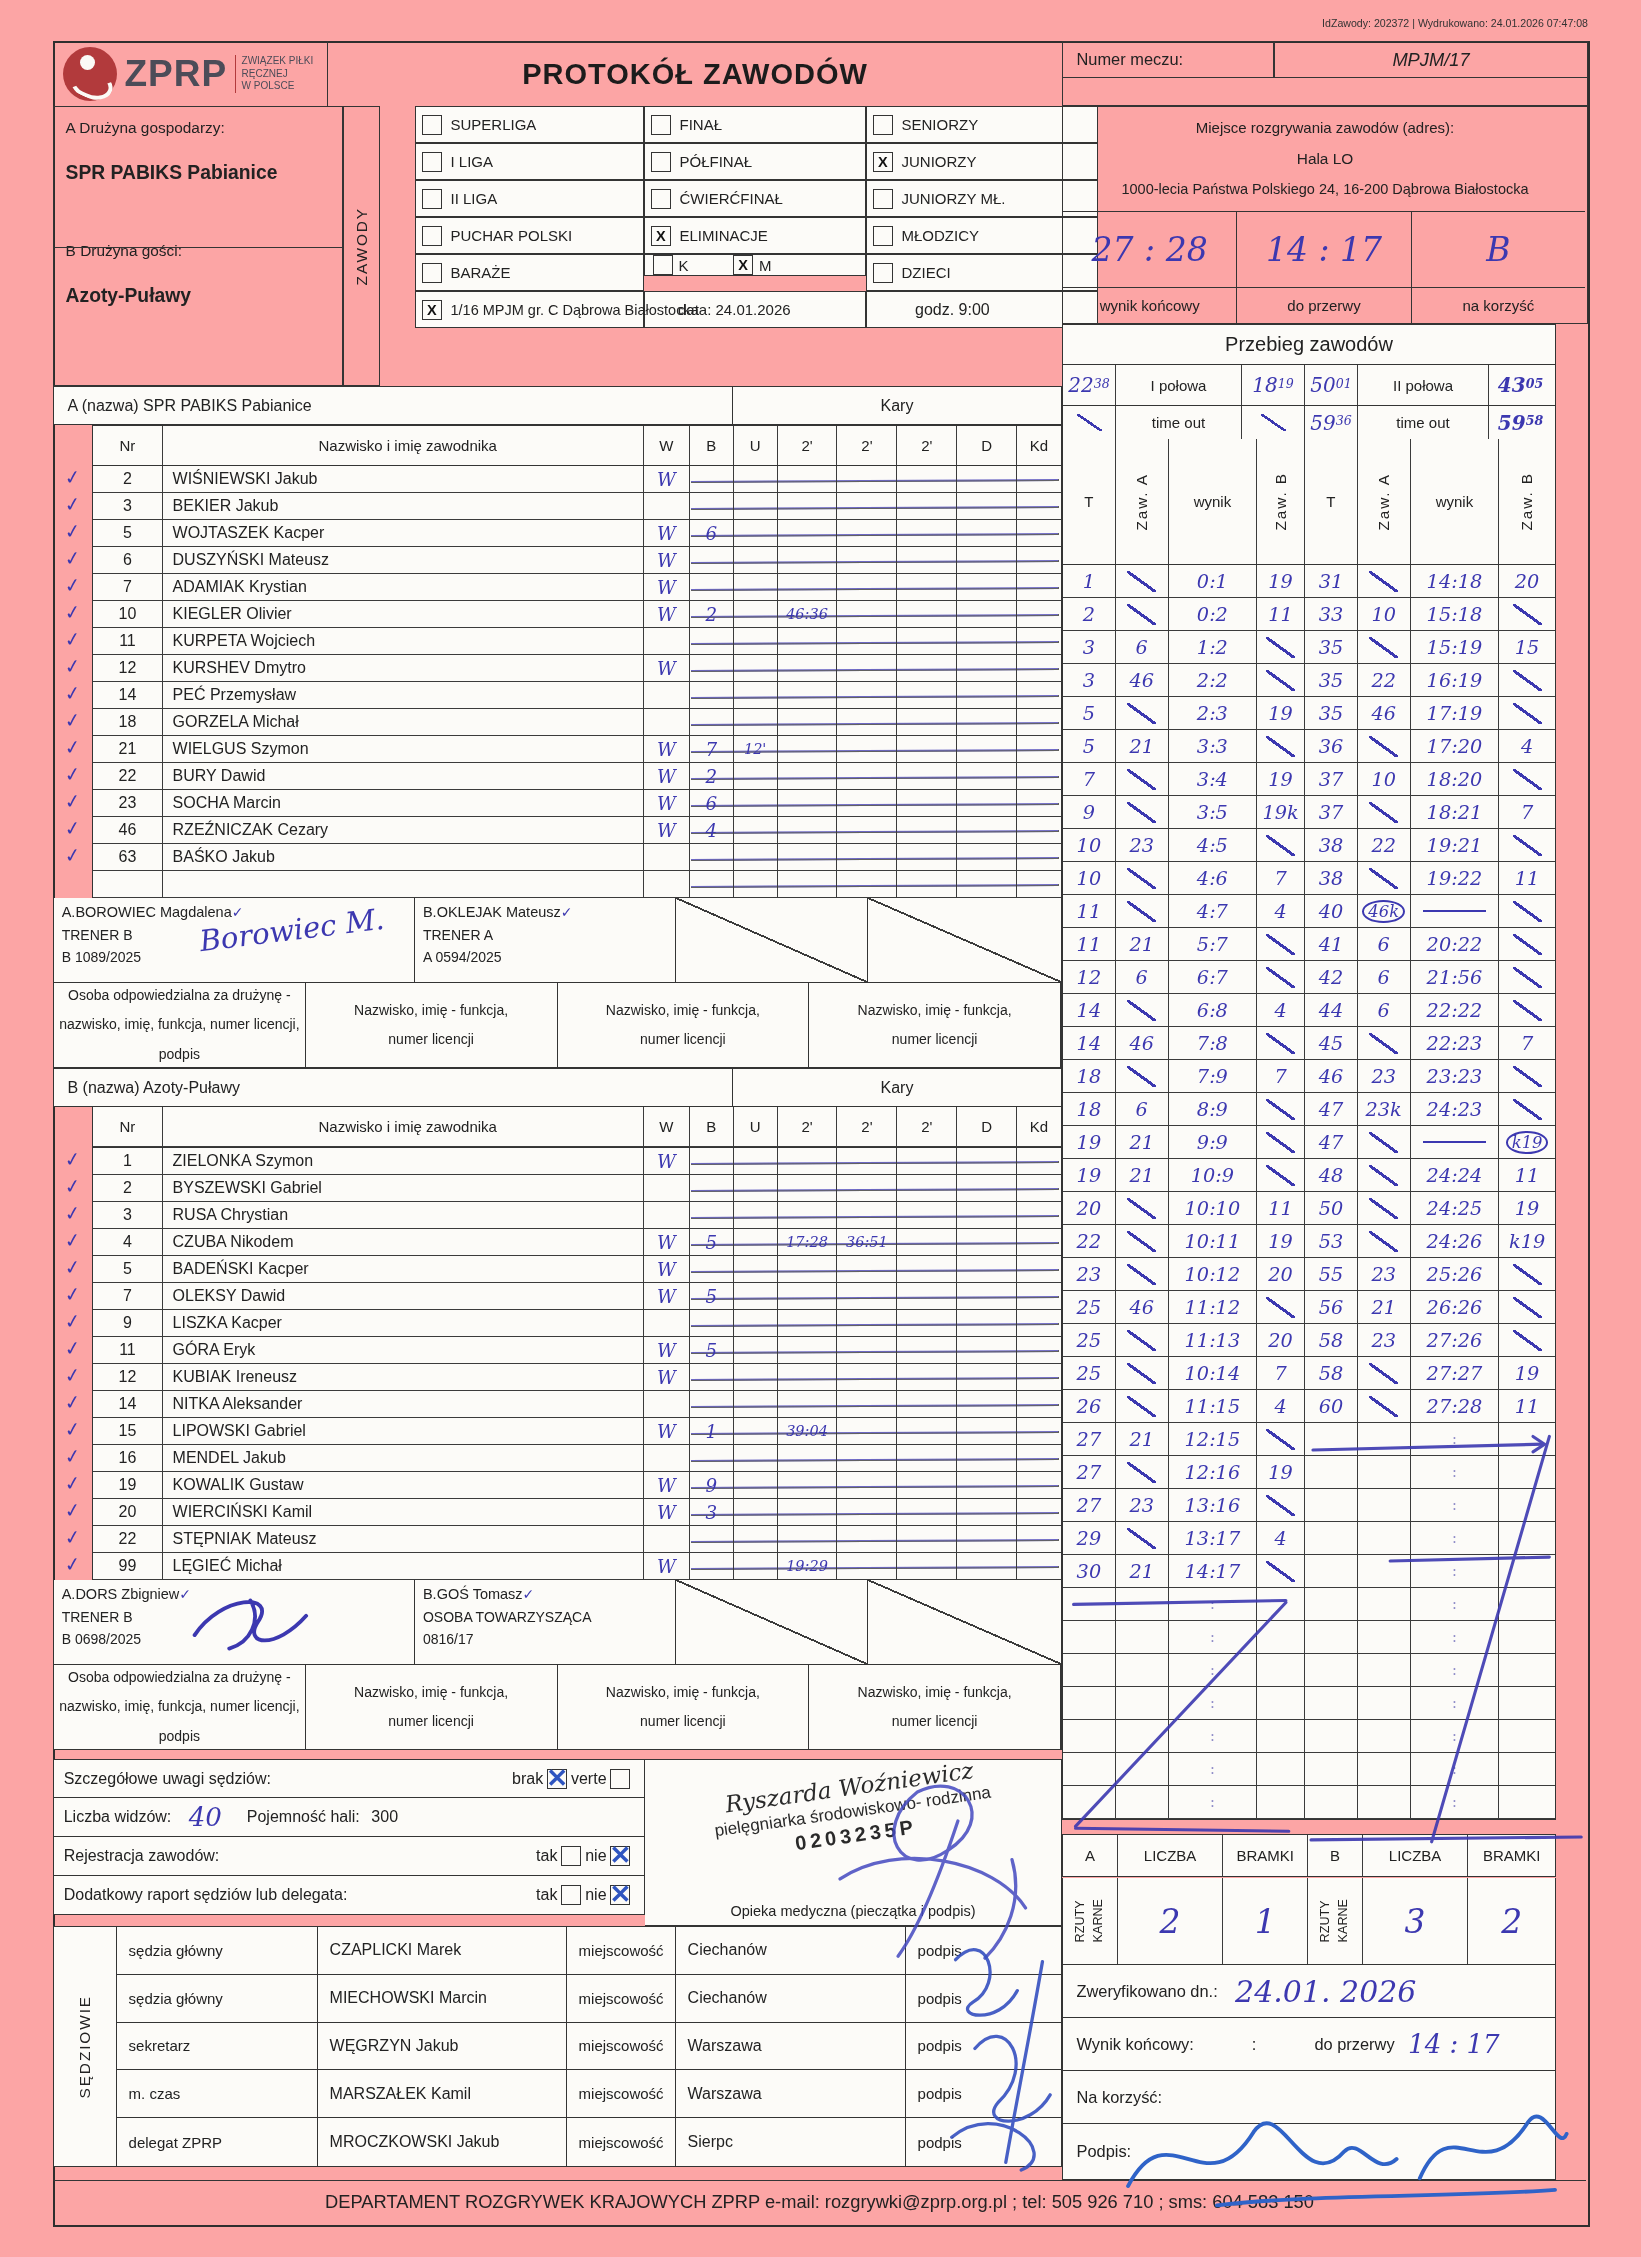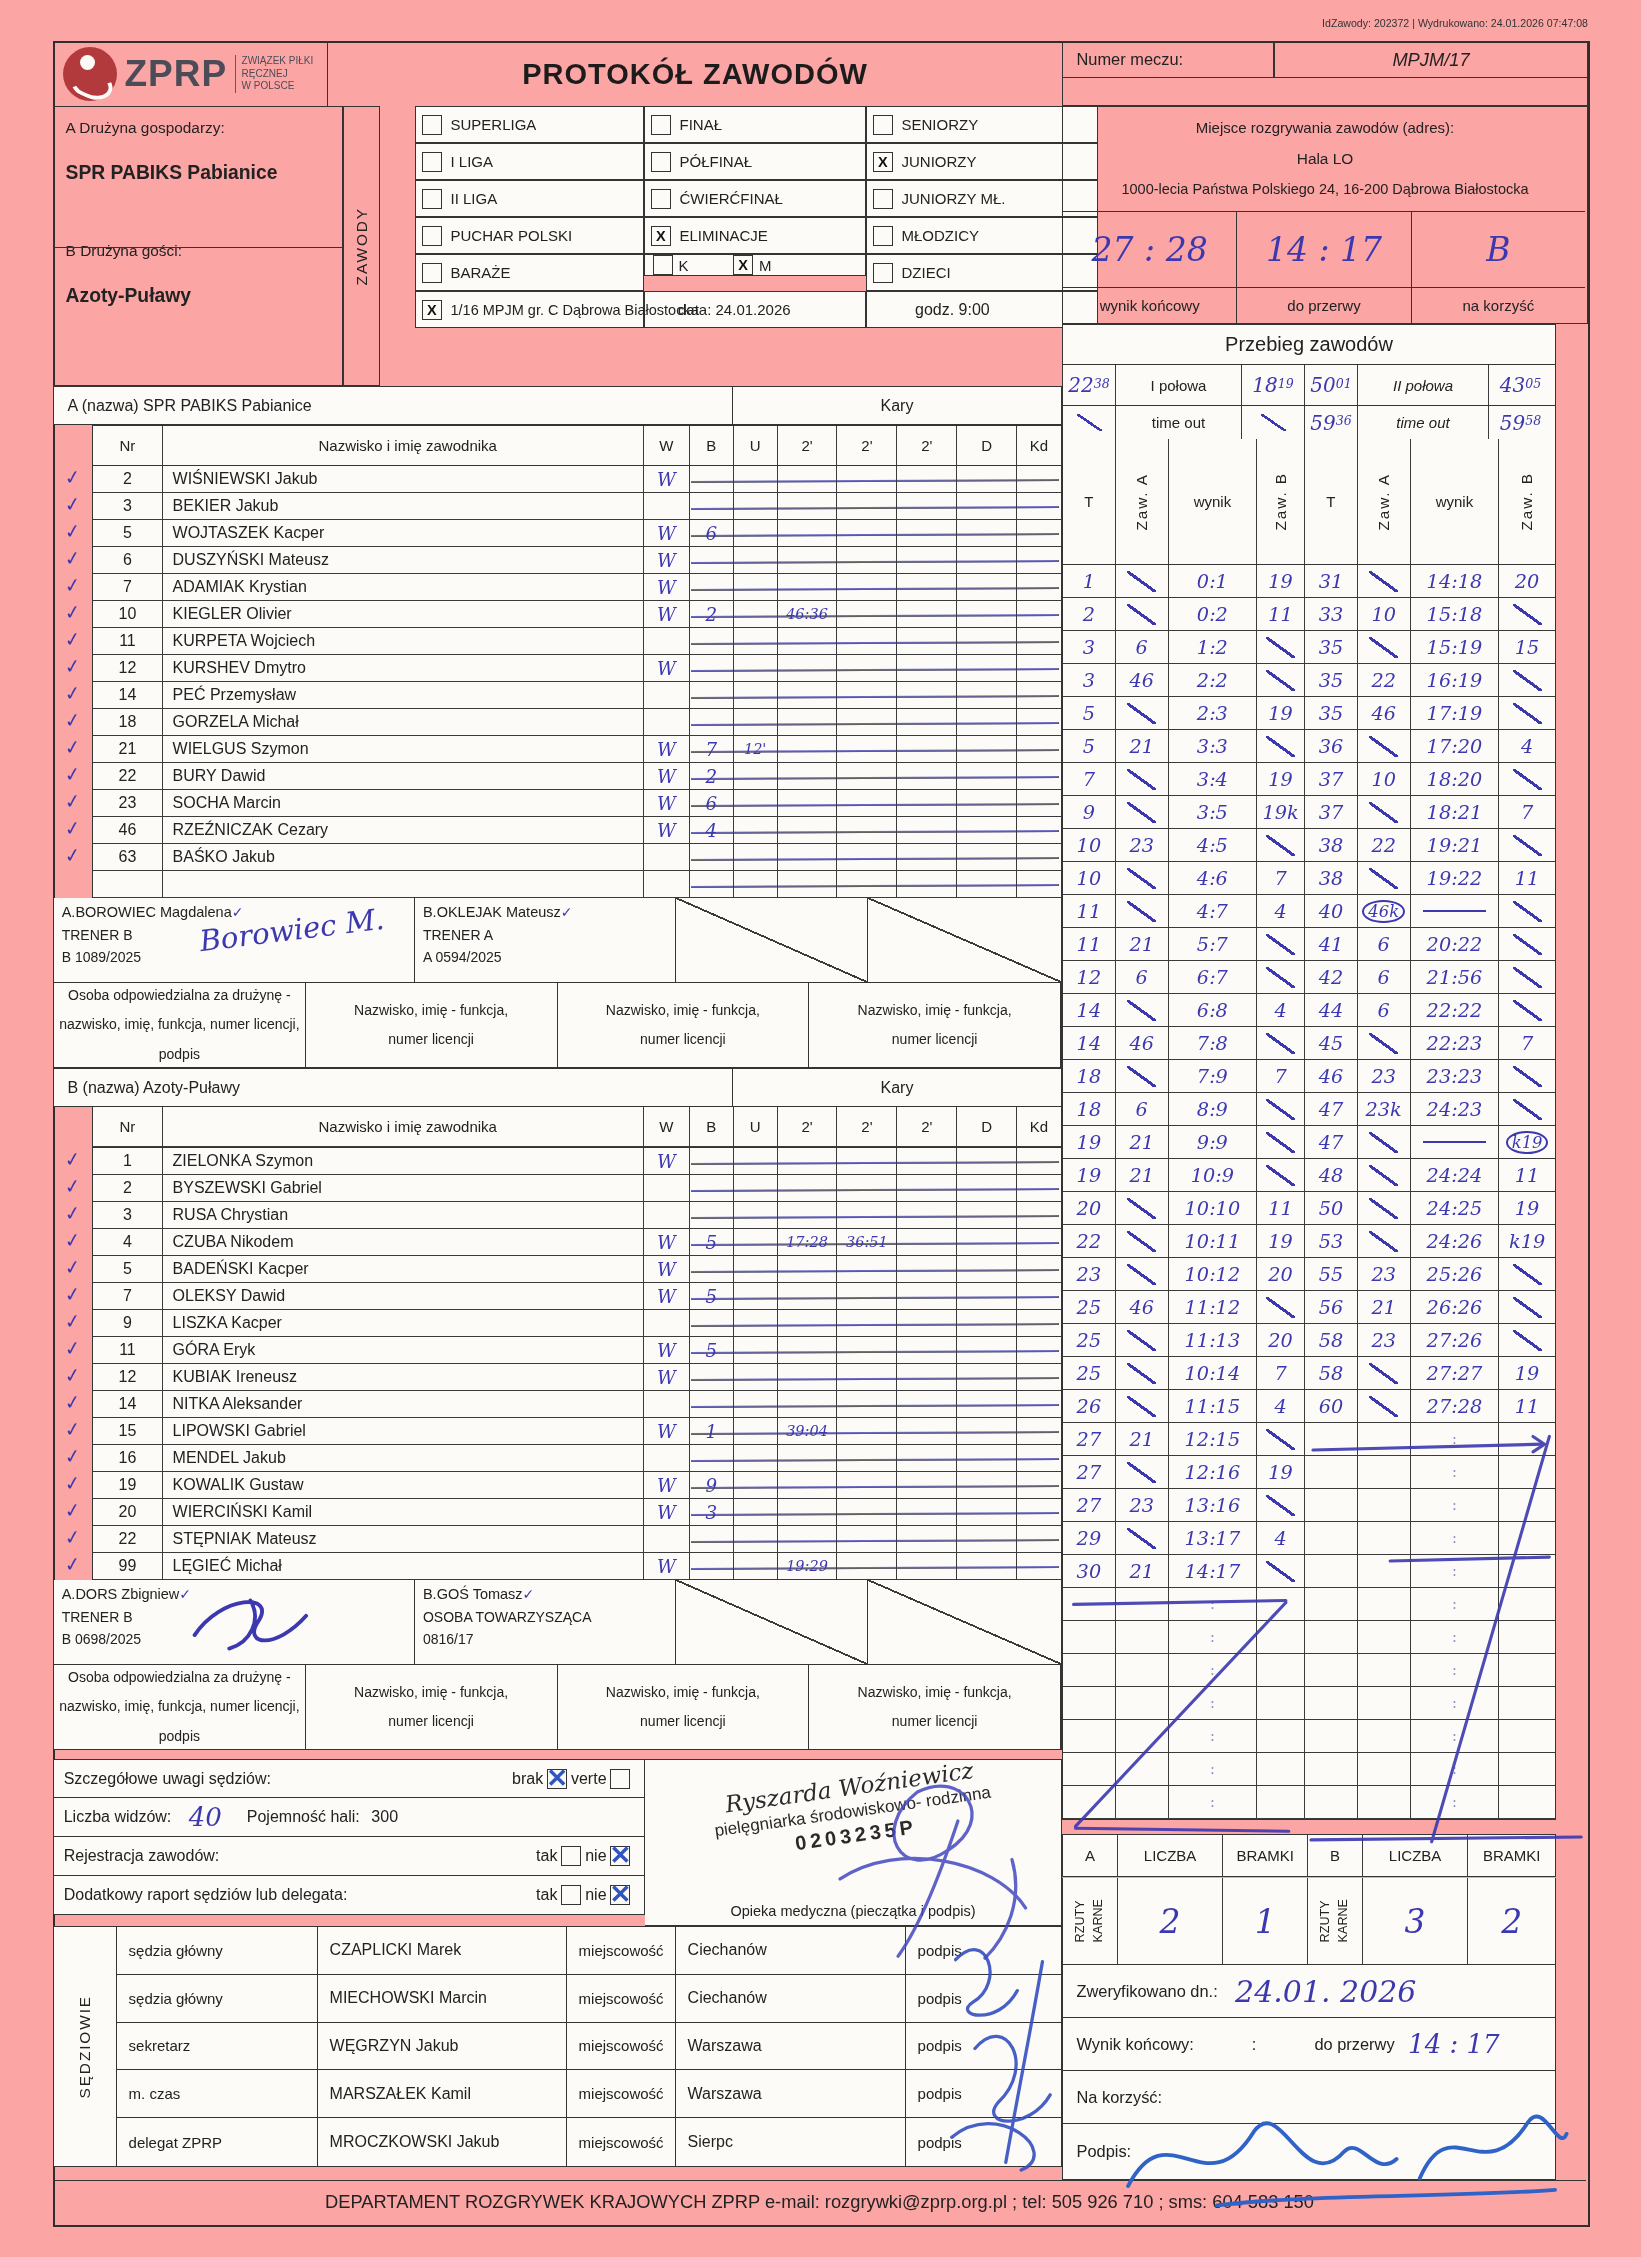--- a/index.html
+++ b/index.html
@@ -108,21 +108,21 @@
   .refrow .rc1{width:201px;}
   .refrow .rc2{width:249px;font-size:16px;}
   .refrow .rc3{width:109px;}
   .refrow .rc4{width:230px;font-size:16px;}
   .refrow .rc5{flex:1;border-right:none;}
   
   .ptitle{left:1062px;top:324px;width:494px;height:41px;border:1.9px solid #343434;box-sizing:border-box;display:flex;align-items:center;justify-content:center;font-size:20px;background:#fcfbf8;}
   .phalf{left:1062px;top:365px;width:494px;height:41px;display:flex;border:1.9px solid #343434;border-top:none;box-sizing:border-box;background:#fcfbf8;}
   .phalf>div,.pto>div{border-right:1.4px solid #3b3b3b;box-sizing:border-box;display:flex;align-items:center;justify-content:center;}
   .phalf>div:last-child,.pto>div:last-child{border-right:none;}
-  .hwv1{width:53px;}.hlab1{width:126px;font-size:15px;}.hwv2{width:63px;}.hwv3{width:53px;}.hlab2{width:131px;font-size:15px;font-style:italic;}.hwv4{width:63px;}
+  .hwv1{width:53px;}.hlab1{width:126px;font-size:15px;}.hwv2{width:63px;}.hwv3{width:53px;}.hlab2{width:131px;font-size:15px;}.hwv4{width:63px;font-weight:bold;}
   .pto{left:1062px;top:406px;width:494px;height:34px;display:flex;border:1.9px solid #343434;border-top:none;box-sizing:border-box;background:#fcfbf8;}
   .clk{font-size:20px;}
   .clk sup{font-size:12.6px;position:relative;top:-1.9px;}
   .pcolhdr{left:1062px;top:439px;width:494px;height:126px;display:flex;border:1.9px solid #343434;border-top:none;box-sizing:border-box;background:#fcfbf8;}
   .pcolhdr>div{border-right:1.4px solid #3b3b3b;box-sizing:border-box;display:flex;align-items:center;justify-content:center;font-size:15px;}
   .pcolhdr>div:last-child{border-right:none;}
   .qw0{width:53px;}.qw1{width:53px;}.qw2{width:89px;}.qw3{width:48px;}.qw4{width:53px;}.qw5{width:53px;}.qw6{width:89px;}.qw7{width:56px;border-right:none !important;}
   .qrows{left:1062px;top:565px;width:494px;border:1.9px solid #343434;border-top:none;box-sizing:border-box;background:#fcfbf8;}
   .qrow{display:flex;height:33px;}
   .qrow>div{border-right:1.4px solid #3b3b3b;border-bottom:1.4px solid #3b3b3b;box-sizing:border-box;display:flex;align-items:center;justify-content:center;font-size:19.3px;}

